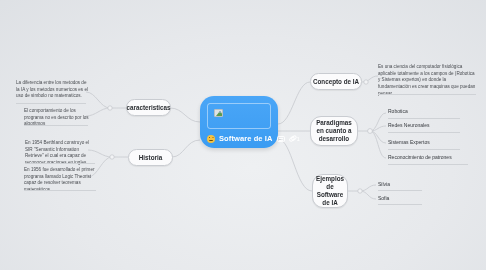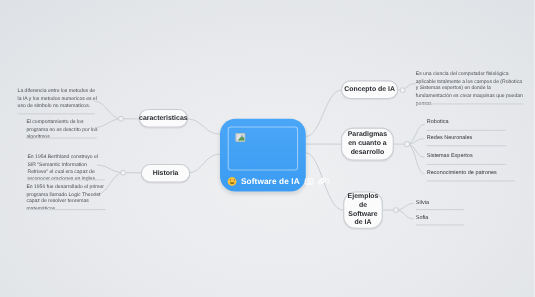--- a/index.html
+++ b/index.html
@@ -196,21 +196,21 @@
     </g>
     <g fill="#f2f3f5" stroke="#c6c9ce" stroke-width="0.8">
       <circle cx="110" cy="108" r="2.2"></circle>
       <circle cx="112" cy="157" r="2.2"></circle>
       <circle cx="370" cy="131" r="2.4"></circle>
       <circle cx="360" cy="191" r="2.2"></circle>
       <circle cx="366" cy="82" r="2.2"></circle>
     </g>
   </svg>
 
-  <div id="central" style="left:200px; top:108px; width:78px; height:66px;">
+  <div id="central" style="left:200px; top:96px; width:78px; height:52px;">
     <div class="imgbox">
       <span class="broken-img"></span>
     </div>
     <div class="titlebar">
       <span class="emoji-face"></span>
       <span class="ctitle">Software de IA</span>
       <span class="note-icon"></span>
       <span class="link-wrap">
         <span class="link-icon"></span>
         <span class="link-count">1</span>

